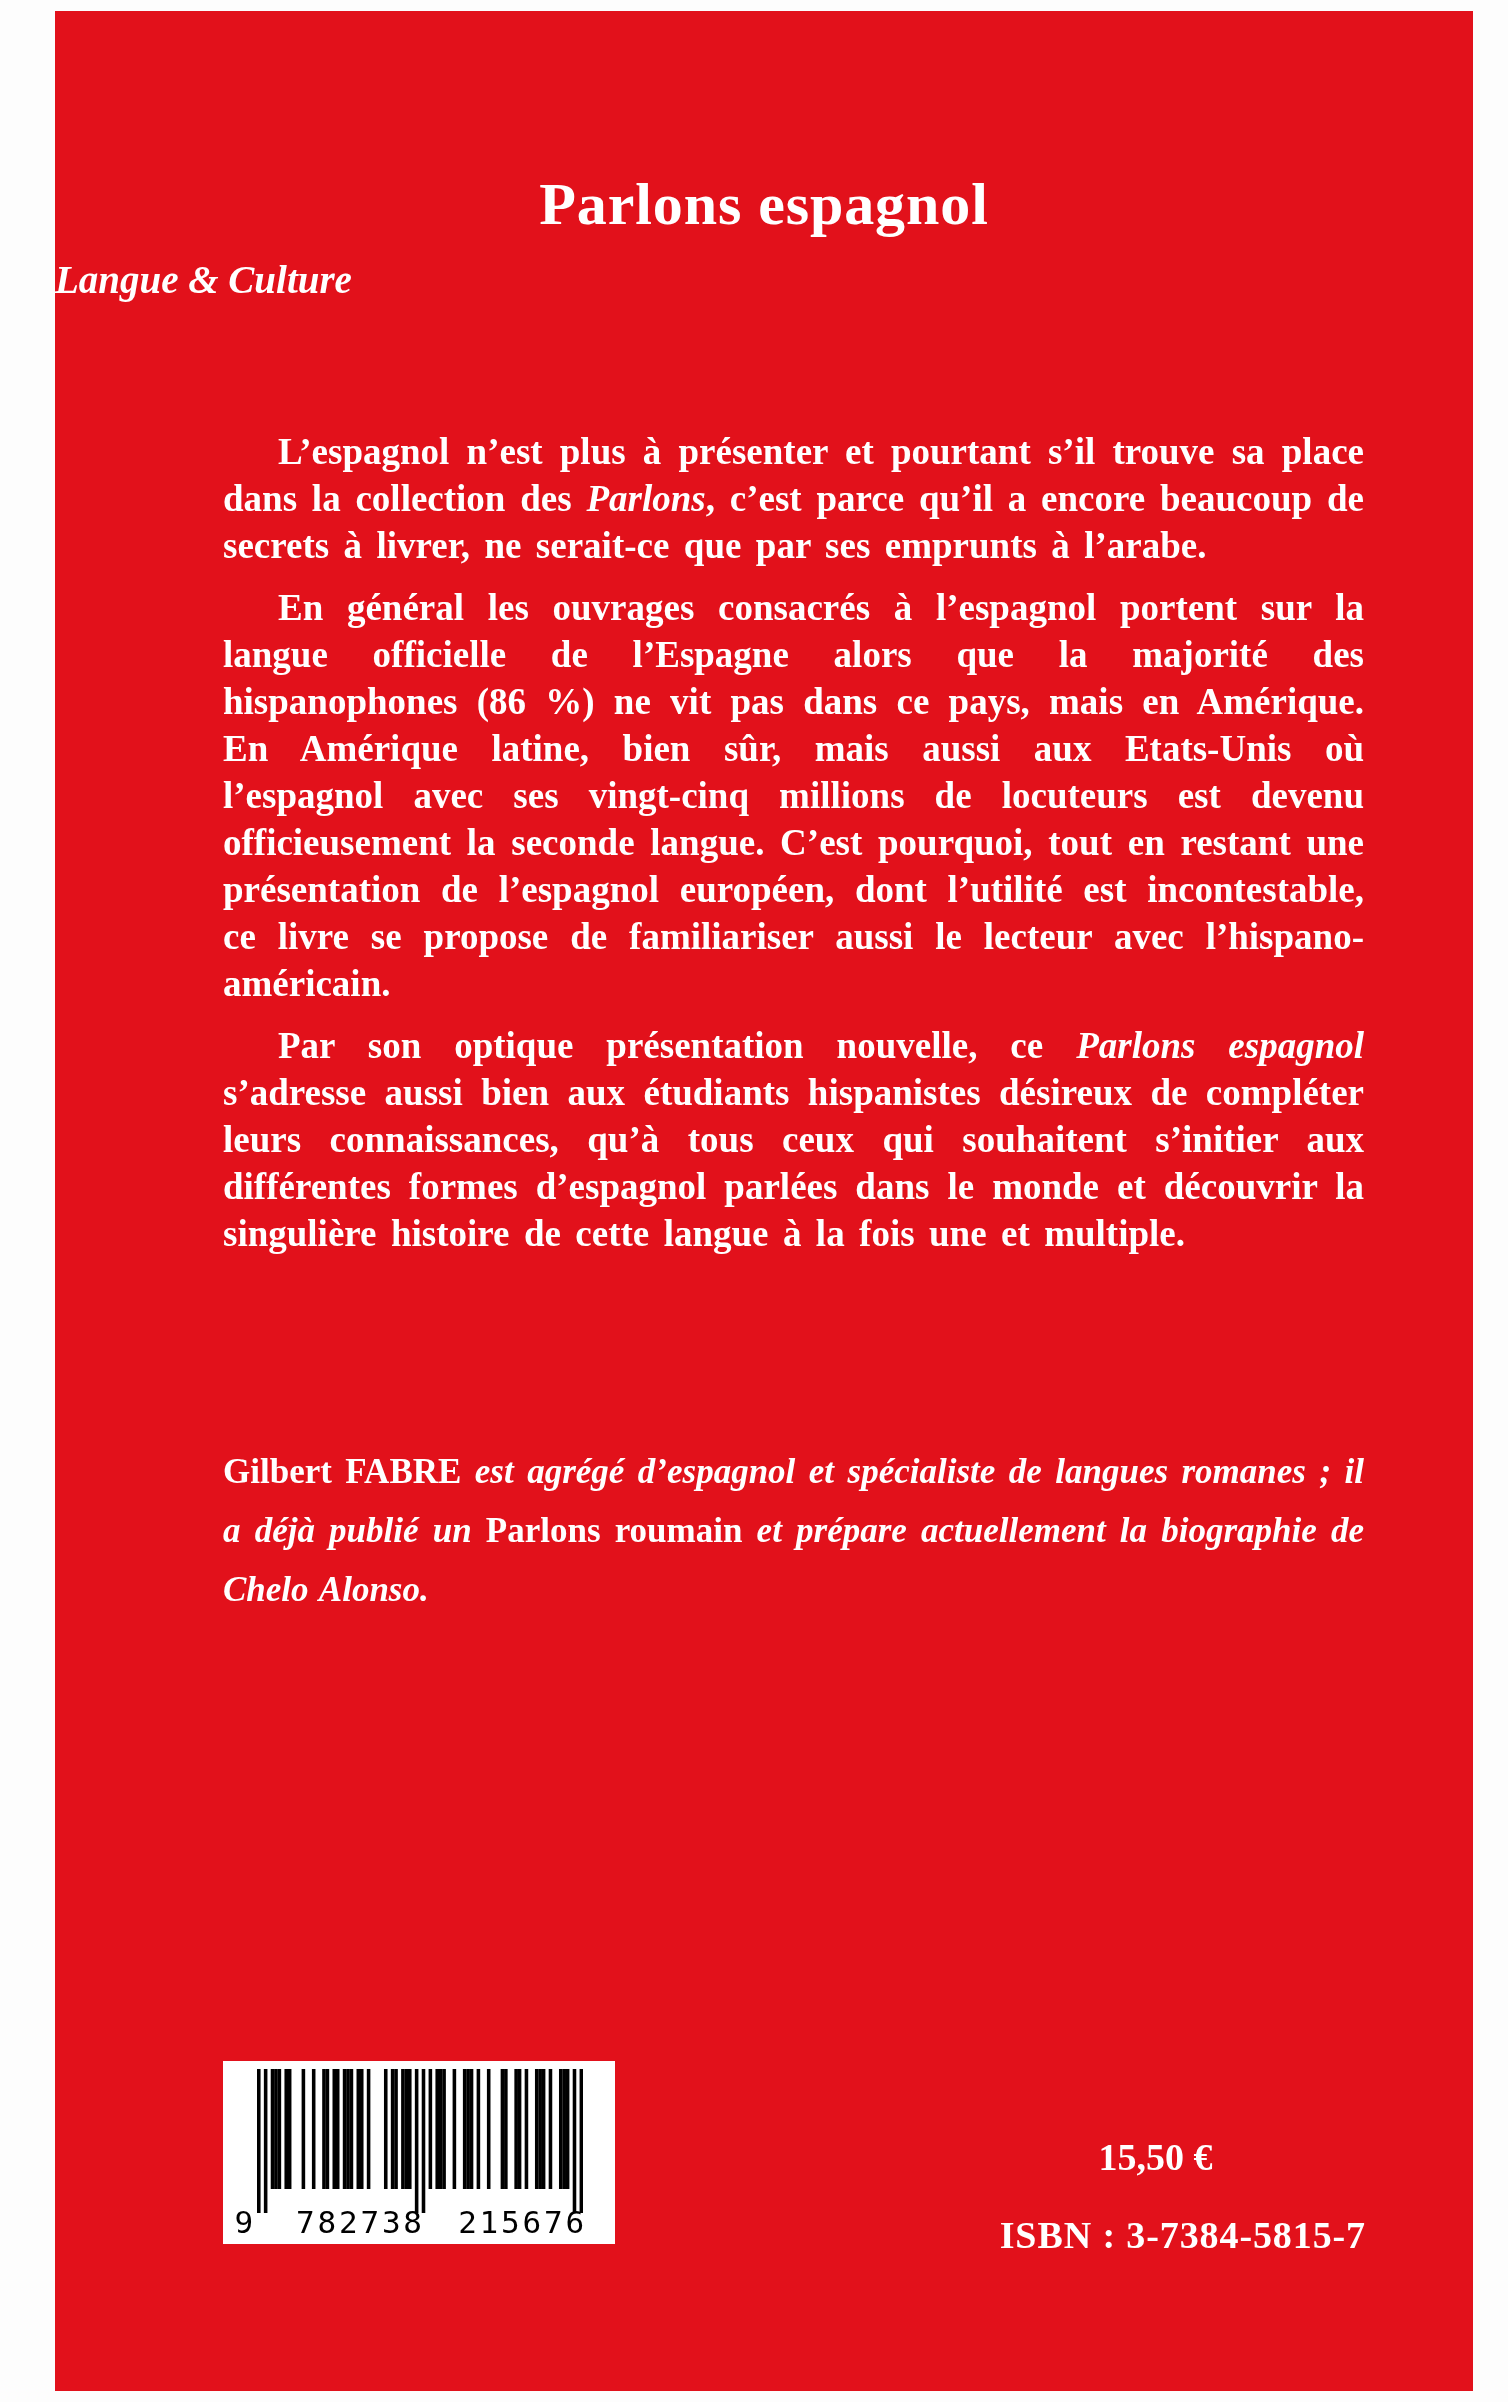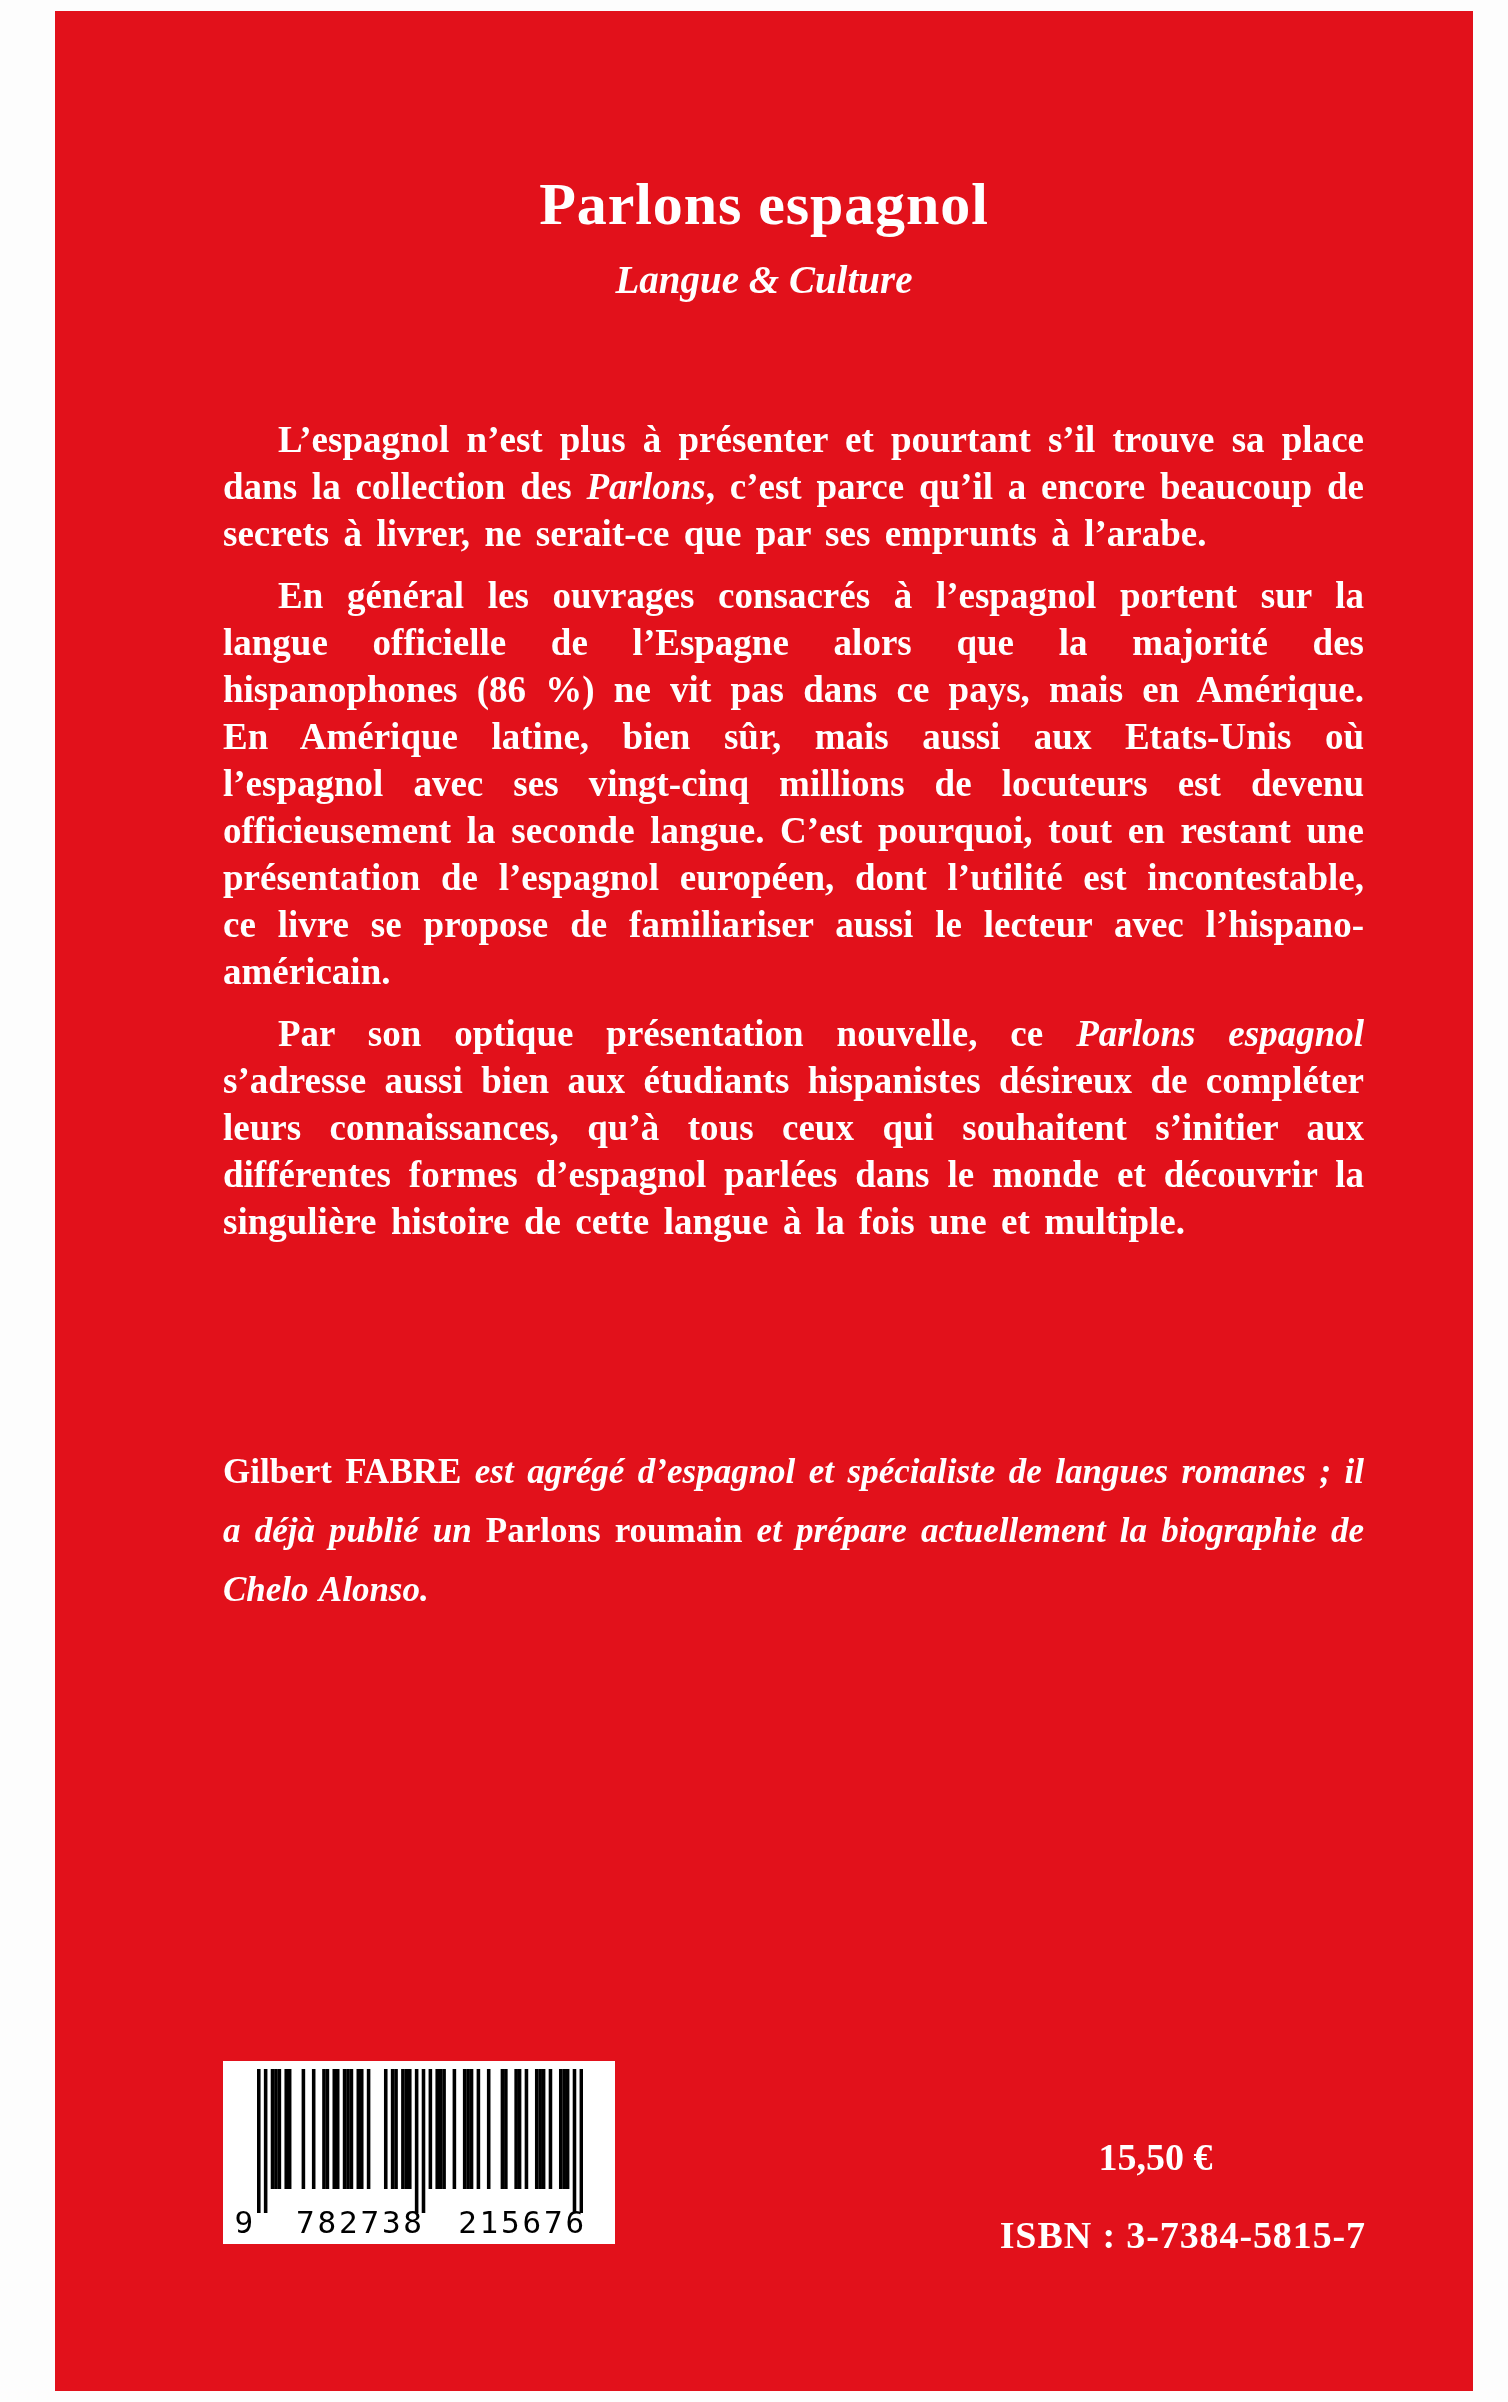--- a/index.html
+++ b/index.html
@@ -15,29 +15,29 @@
     width:1418px; height:2380px;
     background:#e2111b;
   }
   .title {
     position:absolute; left:55px; top:170px; width:1418px;
     text-align:center; color:#fff;
     font-size:60px; font-weight:700; letter-spacing:0.9px;
   }
   .subtitle {
     position:absolute; left:55px; top:257px; width:1418px;
-    text-align:center; color:#fff;
+    color:#fff;
     font-size:39px; font-weight:700; font-style:italic;
   }
   .blurb {
     position:absolute; left:223px; top:416px; width:1141px;
     color:#fff; font-size:37px; line-height:47px; font-weight:700;
     text-align:justify;
   }
-  .blurb p { text-indent:55px; margin:0 0 15px 0; word-spacing:0.14em; }
+  .blurb p { text-indent:55px; margin:12px 0 15px 0; word-spacing:0.14em; }
   .it { font-style:italic; }
   .bio {
     position:absolute; left:223px; top:1442px; width:1141px;
     color:#fff; font-size:35px; line-height:59px; font-weight:700;
     font-style:italic; text-align:justify; word-spacing:0.08em;
   }
   .bio .up { font-style:normal; }
   .barcode-box {
     position:absolute; left:223px; top:2061px;
     width:392px; height:183px; background:#fff;

